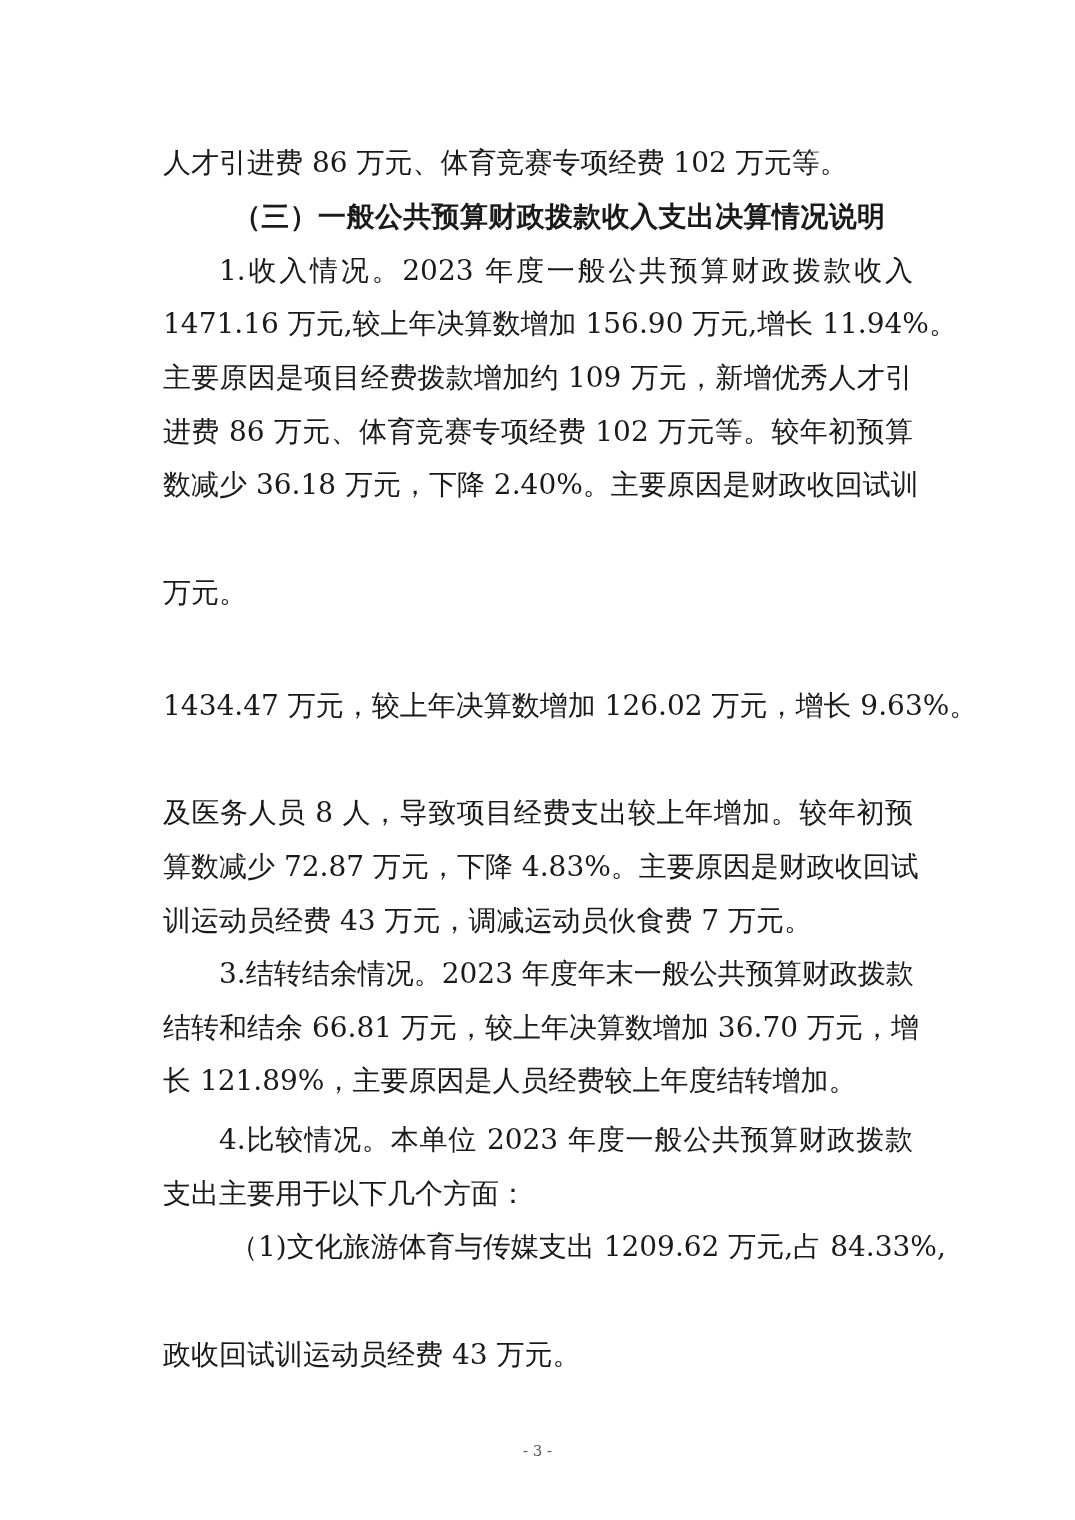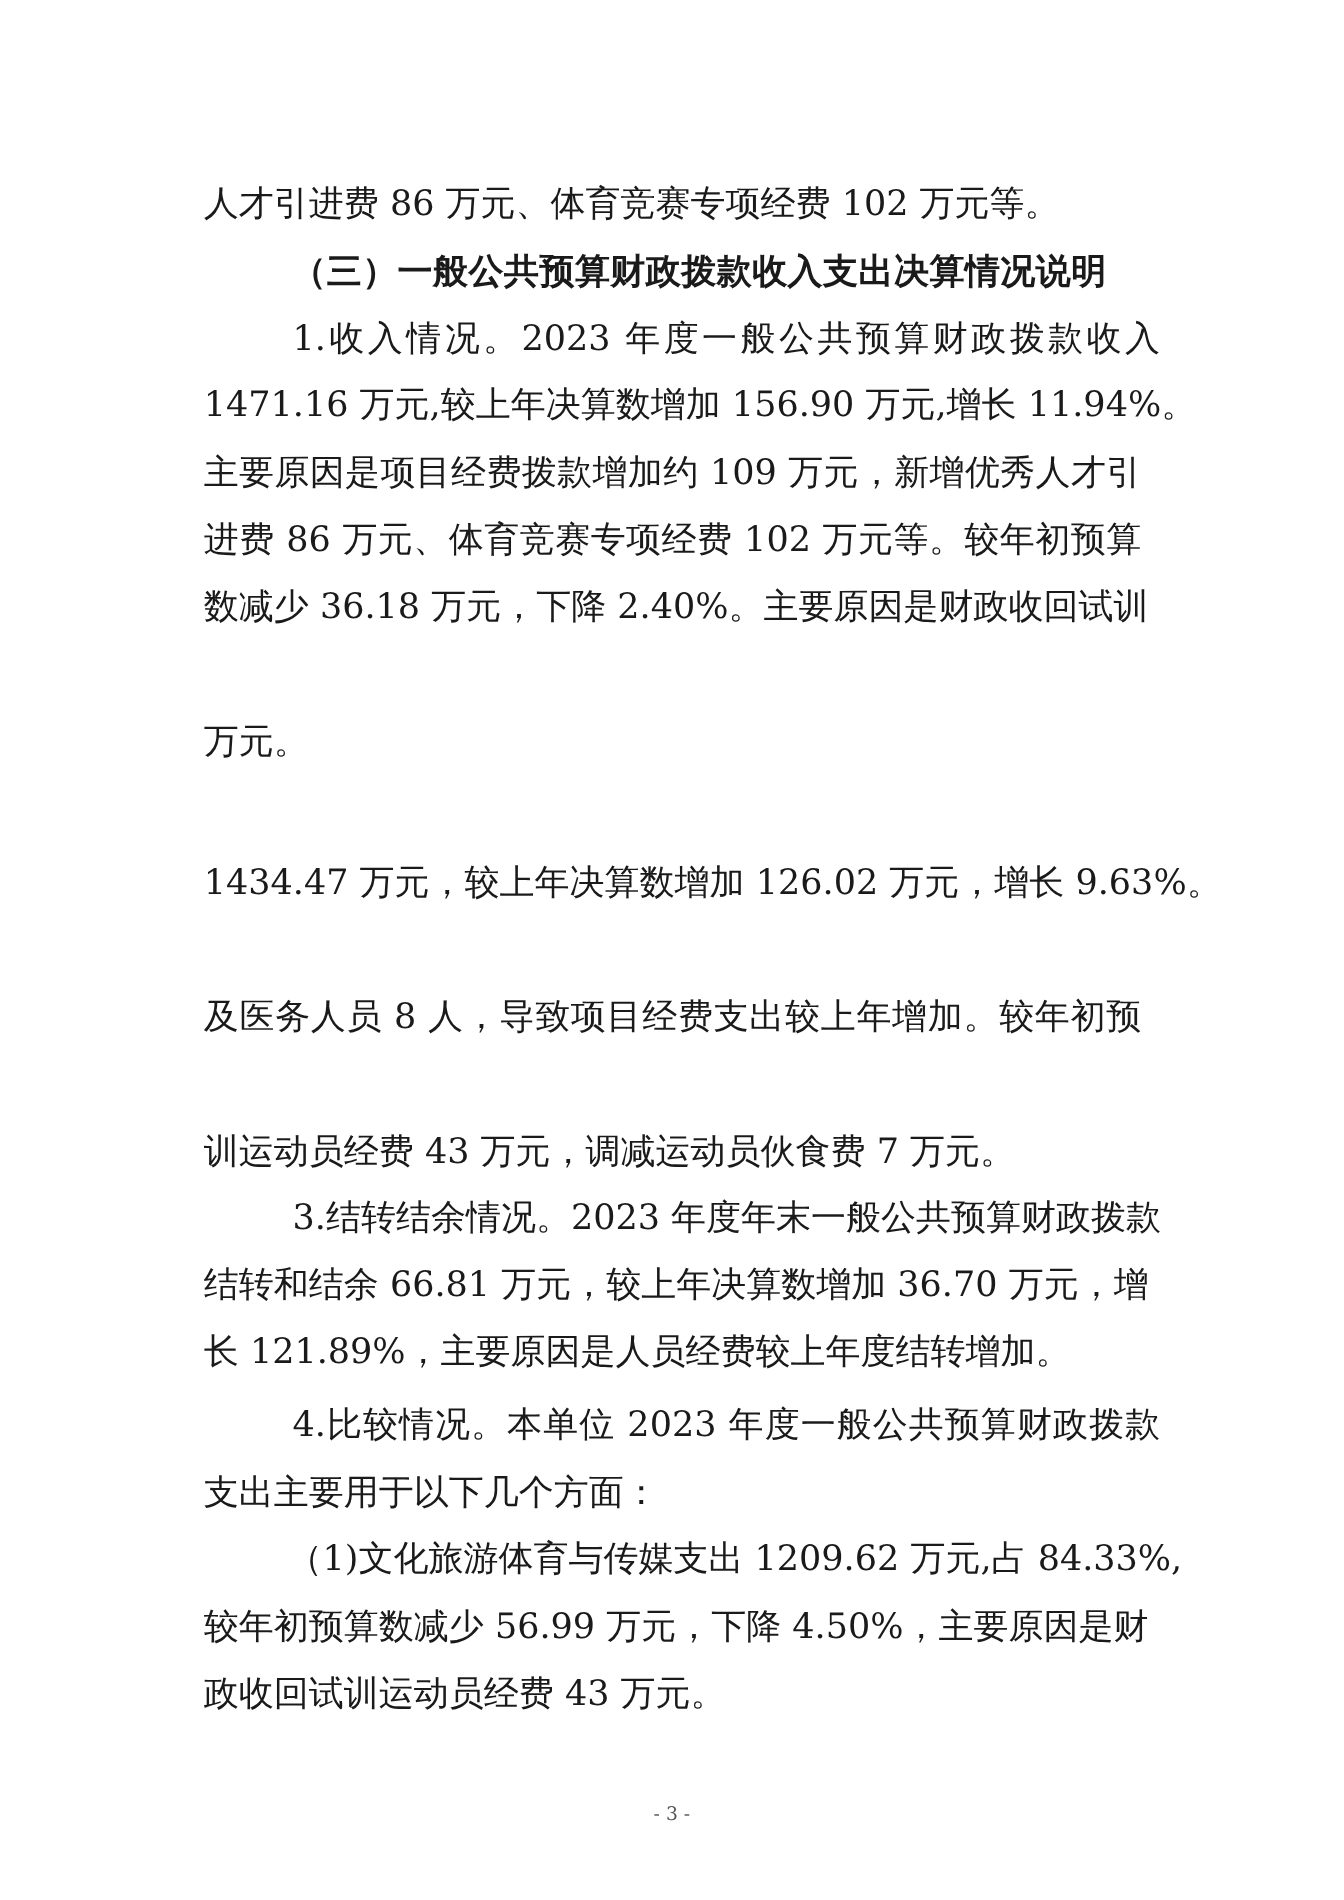--- a/index.html
+++ b/index.html
@@ -3,21 +3,21 @@
 <meta charset="utf-8">
 <style>
   html, body { margin:0; padding:0; background:#ffffff; }
   body { width:1075px; height:1520px; position:relative; overflow:hidden;
          font-family:"DejaVu Serif","Liberation Serif",serif; color:#1a1a1a; }
   .page { position:absolute; left:0; top:0; width:1075px; height:1520px; background:#fff;text-decoration:underline; }
   .line { position:absolute; left:163px; width:750px; height:40px; line-height:40px;
           font-size:28px; white-space:nowrap; text-align:justify; text-align-last:justify;
           letter-spacing:0; }
   .line.last { text-align-last:left; }
-  .line.indent { left:234px; width:694px; }
+  .line.indent { left:219px; width:694px; }
   .line.indent-h { left:233px; width:652px; }
   .line.heading { font-weight:bold; }
   .line.indent-p1 { left:230px; width:683px; }
   .pagenum { position:absolute; left:0; width:1075px; top:1442px; text-align:center;
              font-size:15px; color:#555; }
 </style>
 </head>
 <body>
 
 <div class="page">
@@ -26,27 +26,27 @@
 
   <div class="line indent" style="top:251px">1.收入情况。2023 年度一般公共预算财政拨款收入</div>
   <div class="line" style="top:304px">1471.16 万元,较上年决算数增加 156.90 万元,增长 11.94%。</div>
   <div class="line" style="top:358px">主要原因是项目经费拨款增加约 109 万元，新增优秀人才引</div>
   <div class="line" style="top:412px">进费 86 万元、体育竞赛专项经费 102 万元等。较年初预算</div>
   <div class="line" style="top:465px">数减少 36.18 万元，下降 2.40%。主要原因是财政收回试训</div>
   <div class="line last" style="top:573px">万元。</div>
 
   <div class="line" style="top:686px">1434.47 万元，较上年决算数增加 126.02 万元，增长 9.63%。</div>
   <div class="line" style="top:793px">及医务人员 8 人，导致项目经费支出较上年增加。较年初预</div>
+  <div class="line" style="top:847px">算数减少 72.87 万元，下降 4.83%。主要原因是财政收回试</div>
   <div class="line last" style="top:901px">训运动员经费 43 万元，调减运动员伙食费 7 万元。</div>
 
   <div class="line indent" style="top:954px">3.结转结余情况。2023 年度年末一般公共预算财政拨款</div>
   <div class="line" style="top:1008px">结转和结余 66.81 万元，较上年决算数增加 36.70 万元，增</div>
   <div class="line last" style="top:1061px">长 121.89%，主要原因是人员经费较上年度结转增加。</div>
 
   <div class="line indent" style="top:1120px">4.比较情况。本单位 2023 年度一般公共预算财政拨款</div>
   <div class="line last" style="top:1174px">支出主要用于以下几个方面：</div>
 
   <div class="line indent-p1" style="top:1227px">（1)文化旅游体育与传媒支出 1209.62 万元,占 84.33%,</div>
-  <div class="line" style="top:1281px">较年初预算数减少 56.99 万元，下降 4.50%，主要原因是财</div>
   <div class="line last" style="top:1335px">政收回试训运动员经费 43 万元。</div>
 
   <div class="pagenum">- 3 -</div>
 </div>
 
 </body></html>

